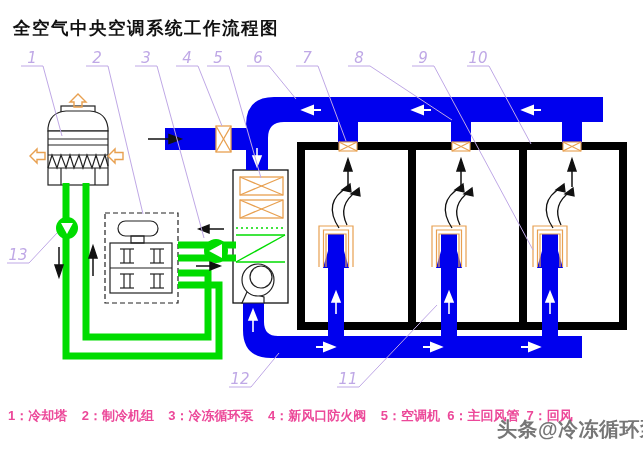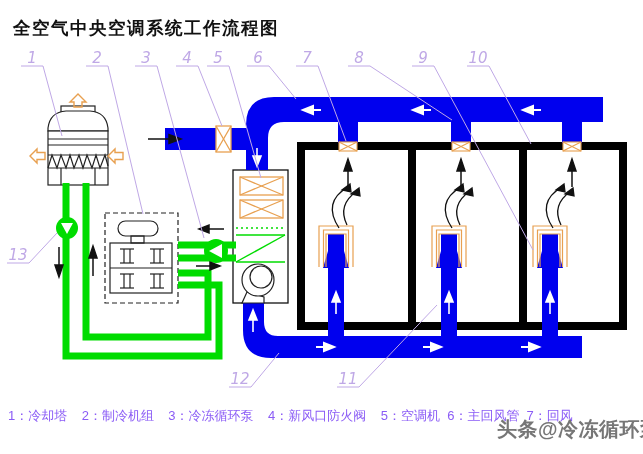--- a/index.html
+++ b/index.html
@@ -6,22 +6,22 @@
   .screen{
     position:relative;width:643px;height:454px;background:#ffffff;
     font-family:"Liberation Sans","DejaVu Sans",sans-serif;overflow:hidden;
   }
   .title{
     position:absolute;left:13px;top:8px;font-size:17.5px;font-weight:bold;
     color:#111;letter-spacing:1.5px;white-space:pre;margin-top:8px;
   }
   .diagram{position:absolute;left:0;top:0;}
   .legend{
-    position:absolute;left:8px;top:405px;width:632px;color:#8b5cf6;
-    font-size:13px;font-weight:normal;line-height:21px;
+    position:absolute;left:8px;top:405px;width:632px;color:#ec4899;
+    font-size:13px;font-weight:bold;line-height:21px;
   }
   .legend-line{white-space:pre;overflow:hidden;}
   .watermark{
     position:absolute;left:497px;top:416px;font-size:20px;font-weight:bold;
     color:#5f5f5f;opacity:.85;white-space:pre;letter-spacing:0.5px;
   }
   .callout-num{
     font-size:15px;font-style:italic;fill:#bfa8e6;
     font-family:"DejaVu Sans",sans-serif;
   }

